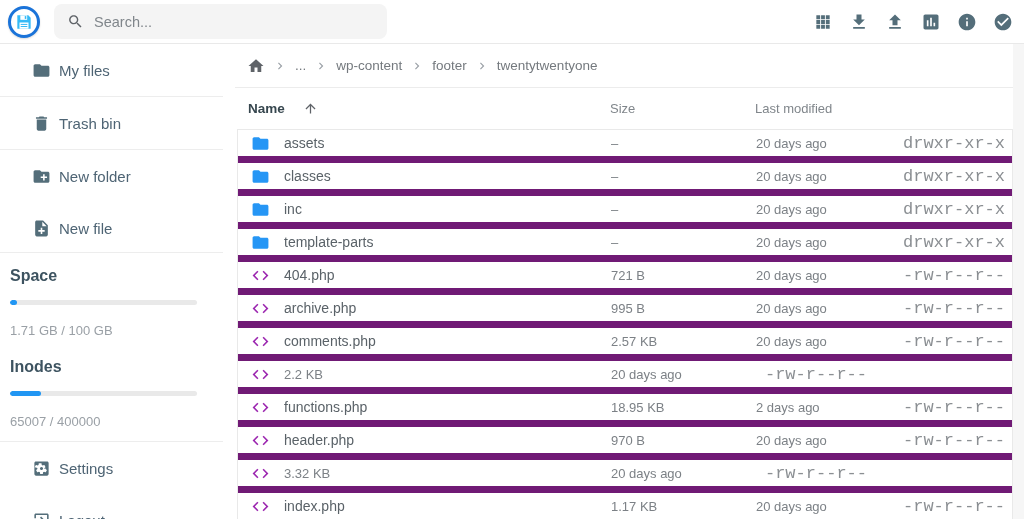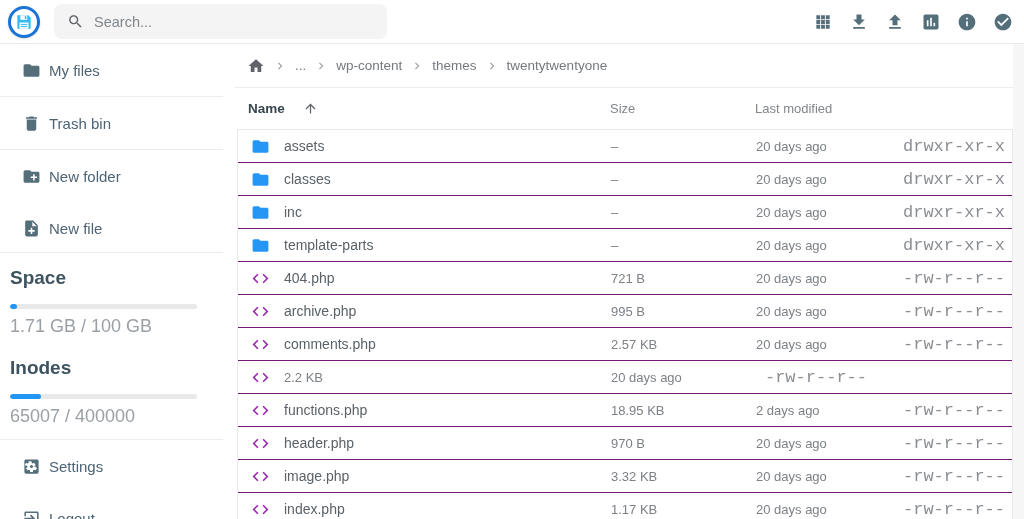--- a/index.html
+++ b/index.html
@@ -25,51 +25,51 @@
   .tb-btn { width:20px; height:20px; border:none; background:none; padding:0;
     color:inherit; cursor:pointer; display:flex; }
   .tb-btn .ic { width:20px; height:20px; }
 
   
   .sidebar { position:absolute; top:44px; left:0; bottom:0; width:235px; background:#fff; }
   .side-section { position:relative; }
   .side-section::after { content:""; position:absolute; left:0; right:12px; bottom:0;
     border-bottom:1px solid #ededed; }
   .side-section.no-line::after { display:none; }
-  .side-item { height:50px; display:flex; align-items:center; padding-left:22px;
+  .side-item { height:50px; display:flex; align-items:center; padding-left:32px;
     gap:8px; cursor:pointer; color:#4e6474; font-size:15px; }
   .side-item:first-child { height:53px; }
   .side-item .ic { width:19px; height:19px; color:#546e7a; flex:none; }
   .usage { padding:14px 38px 13px 10px; }
   .meter { margin-bottom:20px; }
   .meter:last-child { margin-bottom:0; }
-  .meter-label { font-size:19px; font-weight:bold; color:#3d5360; margin-bottom:15px; }
+  .meter-label { font-size:16px; font-weight:bold; color:#3d5360; margin-bottom:15px; }
   .bar { height:5px; background:#e9e9e9; border-radius:3px; overflow:hidden; }
   .fill { height:100%; background:#2196f3; border-radius:3px; }
-  .meter-value { margin-top:7px; font-size:18px; color:#9aa0a6; }
+  .meter-value { margin-top:18px; font-size:13px; color:#9aa0a6; }
 
   
   .main { position:absolute; top:44px; left:235px; right:0; bottom:0; background:#fff; }
   .gutter { position:absolute; top:0; right:0; bottom:0; width:11px; background:#f6f6f6; }
   .breadcrumb { height:44px; display:flex; align-items:center; padding-left:12px;
     gap:8px; border-bottom:1px solid #ececec; }
   .breadcrumb .home-ic { width:18px; height:18px; color:#5f6368; cursor:pointer; }
   .breadcrumb .sep { width:14px; height:14px; color:#9aa0a6; flex:none; }
   .crumb { font-size:13.5px; color:#74797e; cursor:pointer; }
 
   .thead { height:41px; display:grid; grid-template-columns:362px 145px 1fr;
     align-items:center; padding-left:13px; }
   .th-name { display:flex; align-items:center; gap:18px; font-size:13.5px;
     font-weight:bold; color:#37474f; cursor:pointer; }
   .th-name .ic { width:15px; height:15px; color:#5f6368; }
   .th { font-size:13px; color:#80868b; cursor:pointer; }
 
   .rows { margin:0 11px 0 2px; border:1px solid #e9e9e9; border-bottom:none; background:#fff; }
   .row { height:33px; display:grid; grid-template-columns:46px 327px 145px 147px 1fr;
-    align-items:center; border-bottom:1px solid #701a75; cursor:pointer; background:#fff; }
+    align-items:center; border-bottom:7px solid #701a75; cursor:pointer; background:#fff; }
   .c-icon { padding-left:13px; display:flex; }
   .c-icon .ic { width:19px; height:19px; }
   .rows .ic.i-folder { color:#2696f5; }
   .rows .ic.i-code { color:#9c27b0; }
   .c-name { font-size:14px; color:#5a6268; white-space:nowrap; }
   .c-size, .c-date { font-size:13px; color:#7c8186; }
   .c-perms { text-align:right; padding-right:36px;
     font-family:"Liberation Mono","DejaVu Sans Mono",monospace;
     font-size:17px; color:#8b8f93; white-space:nowrap; }
 </style>
@@ -205,21 +205,21 @@
           <path d="M10 6L8.59 7.41 13.17 12l-4.58 4.59L10 18l6-6z"></path>
         </svg>
         <span class="crumb">...</span>
         <svg class="ic sep" viewBox="0 0 24 24" fill="currentColor">
           <path d="M10 6L8.59 7.41 13.17 12l-4.58 4.59L10 18l6-6z"></path>
         </svg>
         <span class="crumb">wp-content</span>
         <svg class="ic sep" viewBox="0 0 24 24" fill="currentColor">
           <path d="M10 6L8.59 7.41 13.17 12l-4.58 4.59L10 18l6-6z"></path>
         </svg>
-        <span class="crumb">themes</span>
+        <span class="crumb">footer</span>
         <svg class="ic sep" viewBox="0 0 24 24" fill="currentColor">
           <path d="M10 6L8.59 7.41 13.17 12l-4.58 4.59L10 18l6-6z"></path>
         </svg>
         <span class="crumb">twentytwentyone</span>
       </div>
 
     <div class="thead">
       <div class="th-name">
         <span>Name</span>
         <svg class="ic" viewBox="0 0 24 24" fill="currentColor">
@@ -339,21 +339,20 @@
           <div class="c-size">970 B</div>
           <div class="c-date">20 days ago</div>
           <div class="c-perms">-rw-r--r--</div>
         </div>
         <div class="row">
           <div class="c-icon">
             <svg class="ic i-code" viewBox="0 0 24 24" fill="currentColor">
               <path d="M9.4 16.6L4.8 12l4.6-4.6L8 6l-6 6 6 6 1.4-1.4zm5.2 0l4.6-4.6-4.6-4.6L16 6l6 6-6 6-1.4-1.4z"></path>
             </svg>
           </div>
-          <div class="c-name">image.php</div>
           <div class="c-size">3.32 KB</div>
           <div class="c-date">20 days ago</div>
           <div class="c-perms">-rw-r--r--</div>
         </div>
         <div class="row">
           <div class="c-icon">
             <svg class="ic i-code" viewBox="0 0 24 24" fill="currentColor">
               <path d="M9.4 16.6L4.8 12l4.6-4.6L8 6l-6 6 6 6 1.4-1.4zm5.2 0l4.6-4.6-4.6-4.6L16 6l6 6-6 6-1.4-1.4z"></path>
             </svg>
           </div>

